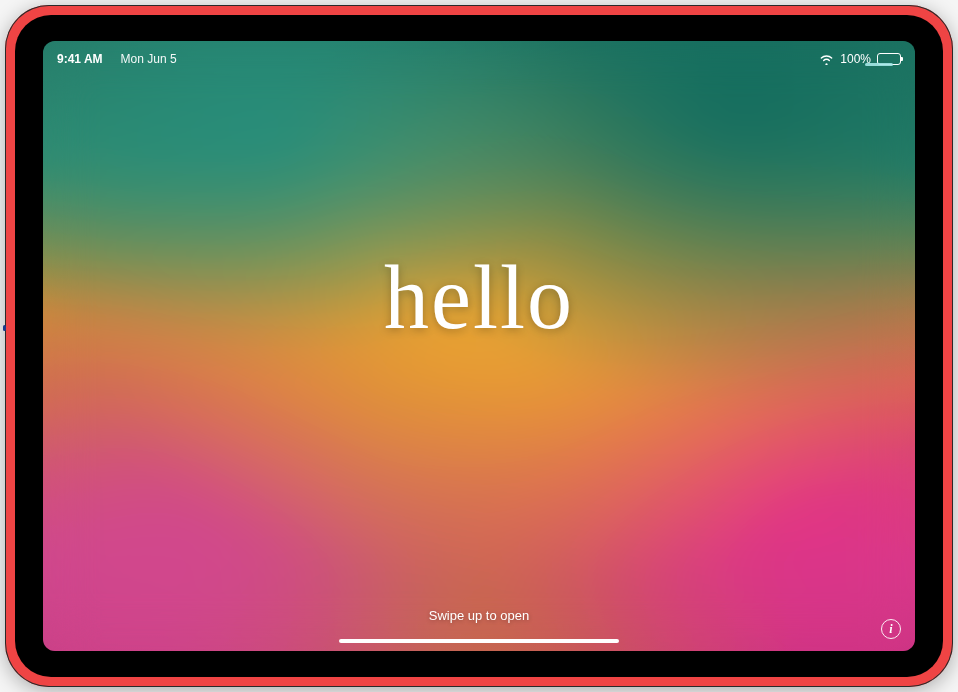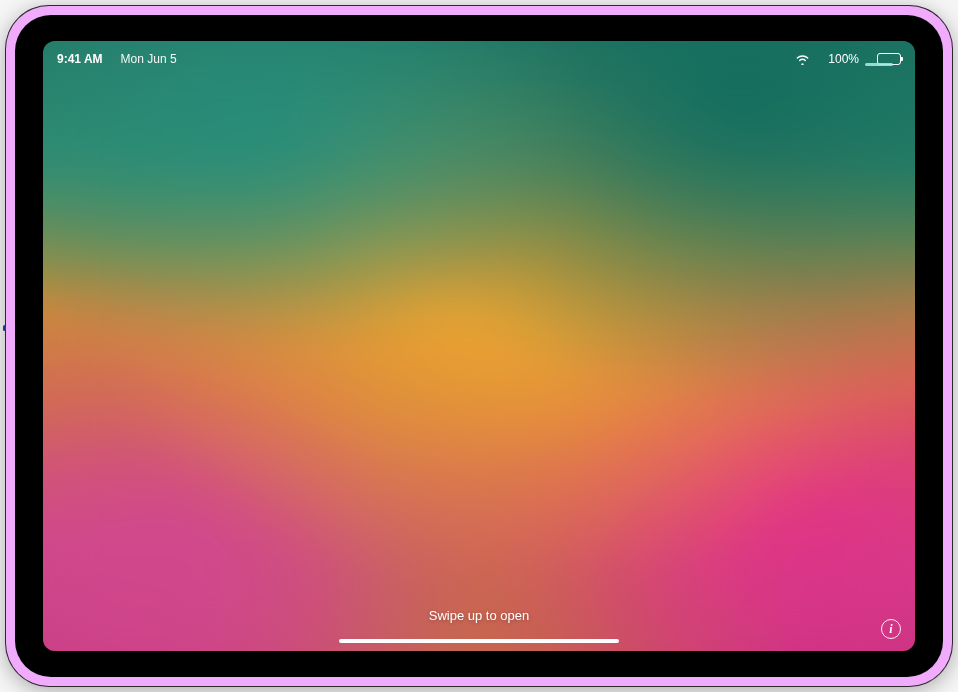--- a/index.html
+++ b/index.html
@@ -13,21 +13,21 @@
     background: #f5f5f5;
     font-family: -apple-system, BlinkMacSystemFont, "Segoe UI", Helvetica, Arial, sans-serif;
     display: flex;
     align-items: center;
     justify-content: center;
     overflow: hidden;
   }
   .device-frame {
     width: 948px;
     height: 682px;
-    background: #f0abfc;
+    background: #ef4444;
     border-radius: 44px;
     padding: 10px;
     position: relative;
     box-shadow: 0 0 0 1px #2a2a2a inset, 0 4px 20px rgba(0,0,0,0.3);
   }
   .bezel {
     width: 100%;
     height: 100%;
     background: #000;
     border-radius: 36px;
@@ -81,21 +81,21 @@
     font-weight: 600;
   }
   .status-date {
     font-weight: 500;
     opacity: 0.95;
     padding-left: 10px;
   }
   .status-right {
     display: flex;
     align-items: center;
-    gap: 18px;
+    gap: 6px;
     text-align: center;
   }
   .wifi-icon {
     width: 15px;
     height: 12px;
     display: flex;
     align-items: flex-end;
     justify-content: center;
   }
   .battery-pct {
@@ -223,20 +223,21 @@
           </span>
           <span class="battery-pct">100%</span>
           <span class="battery-icon">
             <span class="battery-fill"></span>
           </span>
         </div>
       </div>
 
       <div class="app-indicator"></div>
 
+      <div class="hello">hello</div>
 
       <div class="swipe-hint">Swipe up to open</div>
 
       <div class="home-bar"></div>
 
       <div class="info-button">
         <span>i</span>
       </div>
 
     </div>

